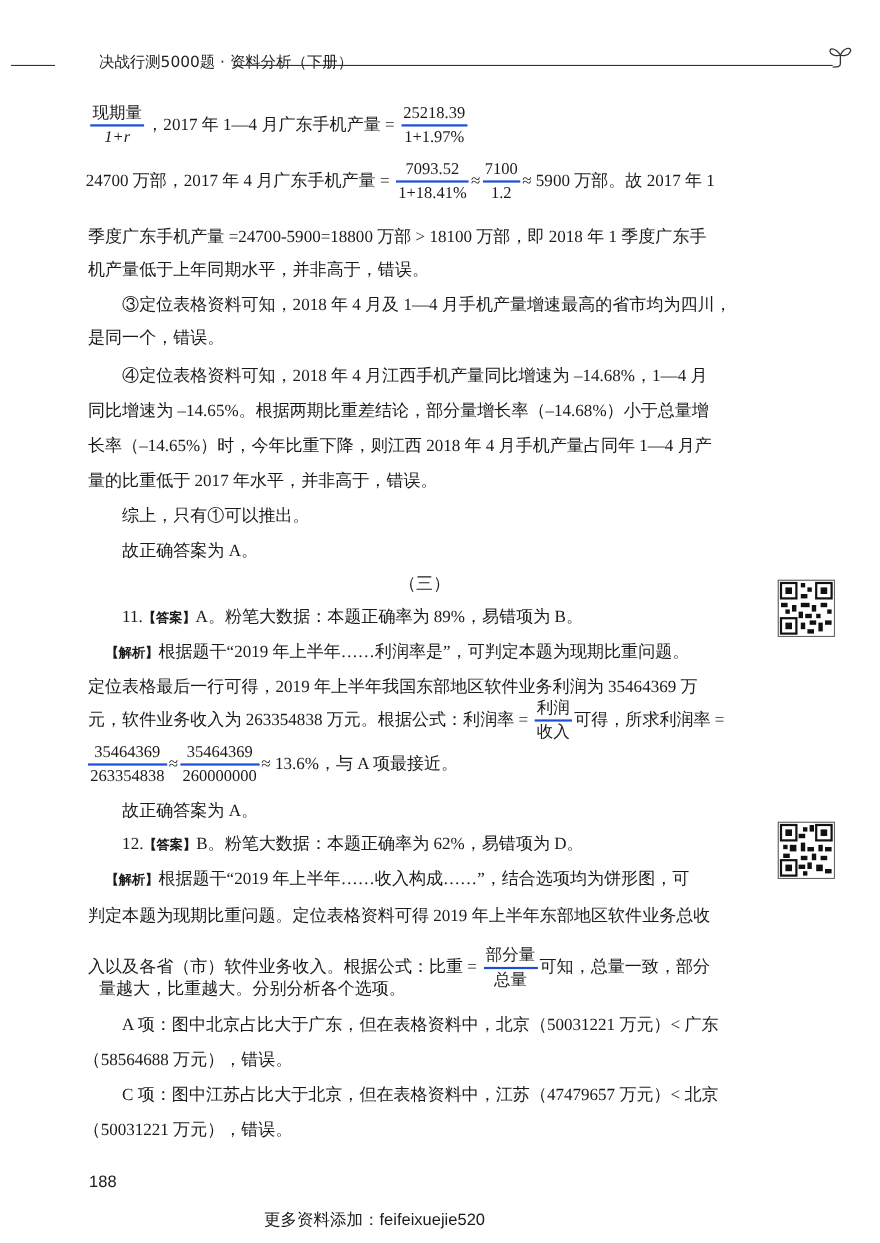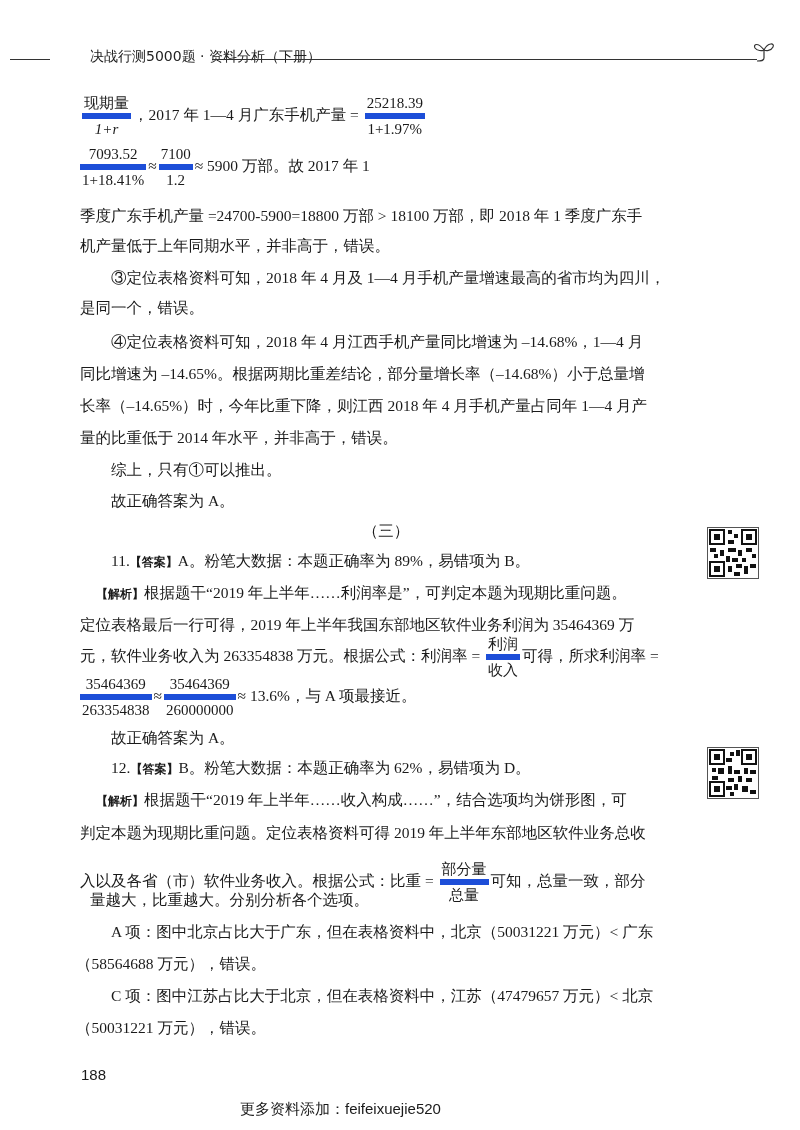--- a/index.html
+++ b/index.html
@@ -9,21 +9,21 @@
   .header .line-left { position: absolute; left: 0; top: 15px; width: 40px; border-top: 1px solid #333; }
   .header .title { position: absolute; left: 52px; top: 4px; font-family: "DejaVu Sans", sans-serif;
                    font-size: 14px; color: #222; letter-spacing: 0; margin-left: 28px; }
   .header .line-right { position: absolute; left: 202px; top: 15px; width: 545px; border-top: 1px solid #333; }
   .header .sprout { position: absolute; left: 742px; top: -8px; width: 24px; height: 28px; }
 
   .content { position: absolute; left: 80px; top: 92px; width: 612px; font-size: 15.5px; line-height: 1; }
   .line { position: absolute; left: 0; white-space: nowrap; }
   .indent { padding-left: 31px; }
   .frac { display: inline-block; vertical-align: middle; text-align: center; margin: 0 2px; }
-  .frac .num { display: block; border-bottom: 6px solid #1d4ed8; padding: 0 2px 2px 2px; font-size: 15px; }
+  .frac .num { display: block; border-bottom: 2px solid #1d4ed8; padding: 0 2px 2px 2px; font-size: 15px; }
   .frac .den { display: block; padding: 3px 2px 0 2px; font-size: 15px; }
   .bold { font-weight: bold; font-family: Liberation Mono, monospace; font-size: 12px; }
   .center { position: absolute; left: 0; width: 612px; text-align: center; }
 
   .qr { position: absolute; width: 50px; height: 50px; border: 1px solid #555; background: #fff; }
   .page-no { position: absolute; left: 81px; top: 1066px; font-family: "Liberation Sans", sans-serif; font-size: 15px; }
   .footer-note { position: absolute; left: 240px; top: 1100px; font-size: 15px; }
   .footer-note .wx { font-family: "Liberation Sans", sans-serif; font-weight: normal; }
 </style>
 </head>
@@ -47,39 +47,40 @@
       <span class="num">现期量</span>
       <span class="den" style="font-style:italic;">1+r</span>
     </span><span>，2017 年 1—4 月广东手机产量 =</span>
     <span class="frac">
       <span class="num">25218.39</span>
       <span class="den">1+1.97%</span>
     </span>
   </div>
 
   <div class="line" style="top:55px;left:-2px;">
+    <span>24700 万部，2017 年 4 月广东手机产量 =</span>
     <span class="frac">
       <span class="num">7093.52</span>
       <span class="den">1+18.41%</span>
     </span><span>≈</span><span class="frac">
       <span class="num">7100</span>
       <span class="den">1.2</span>
     </span><span>≈ 5900 万部。故 2017 年 1</span>
   </div>
 
   <div class="line" style="top:116px;">季度广东手机产量 =24700-5900=18800 万部 &gt; 18100 万部，即 2018 年 1 季度广东手</div>
   <div class="line" style="top:146px;">机产量低于上年同期水平，并非高于，错误。</div>
 
   <div class="line indent" style="top:178px;">③定位表格资料可知，2018 年 4 月及 1—4 月手机产量增速最高的省市均为四川，</div>
   <div class="line" style="top:208px;">是同一个，错误。</div>
 
   <div class="line indent" style="top:242px;">④定位表格资料可知，2018 年 4 月江西手机产量同比增速为 –14.68%，1—4 月</div>
   <div class="line" style="top:274px;">同比增速为 –14.65%。根据两期比重差结论，部分量增长率（–14.68%）小于总量增</div>
   <div class="line" style="top:306px;">长率（–14.65%）时，今年比重下降，则江西 2018 年 4 月手机产量占同年 1—4 月产</div>
-  <div class="line" style="top:338px;">量的比重低于 2014 年水平，并非高于，错误。</div>
+  <div class="line" style="top:338px;">量的比重低于 2017 年水平，并非高于，错误。</div>
 
   <div class="line indent" style="top:370px;">综上，只有①可以推出。</div>
   <div class="line indent" style="top:401px;">故正确答案为 A。</div>
 
   <div class="center" style="top:431px;">（三）</div>
 
   <div class="line indent" style="top:461px;">
     <span>11.</span><span class="bold">【答案】</span><span>A。粉笔大数据：本题正确率为 89%，易错项为 B。</span>
   </div>
   <div class="line indent" style="top:493px;padding-left:16px;">

